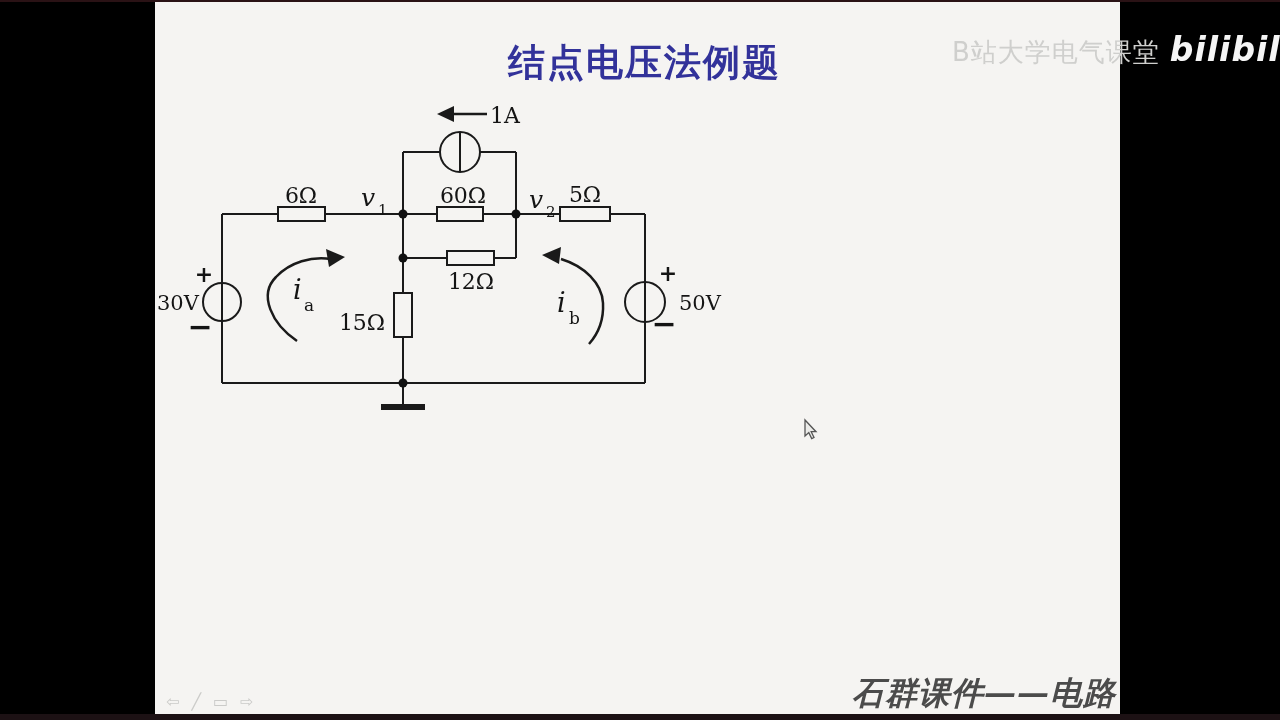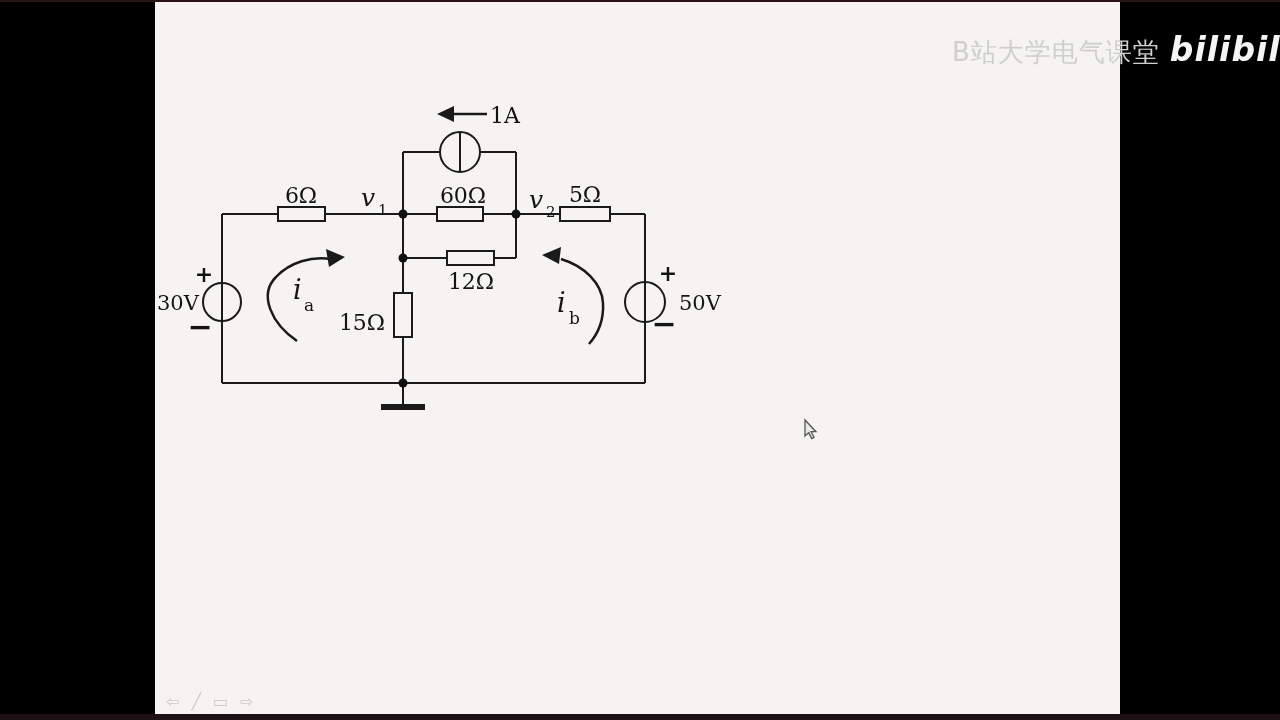--- a/index.html
+++ b/index.html
@@ -25,25 +25,27 @@
   .svg-layer{position:absolute;left:0;top:0;}
 </style>
 </head>
 <body>
 
 <div class="stage">
   <div class="slide"></div>
   <div class="top-strip"></div>
   <div class="bottom-strip"></div>
 
+  <div class="page-title">结点电压法例题</div>
 
   <div class="watermark">
     <span class="channel">B站大学电气课堂</span><span class="logo">bilibili</span>
   </div>
 
+  <div class="footer-courseware">石群课件——电路</div>
 
   <div class="nav-controls">
     <span>⇦</span>
     <span>╱</span>
     <span>▭</span>
     <span>⇨</span>
   </div>
 
   <svg class="svg-layer" width="1280" height="720" viewBox="0 0 1280 720">
 

